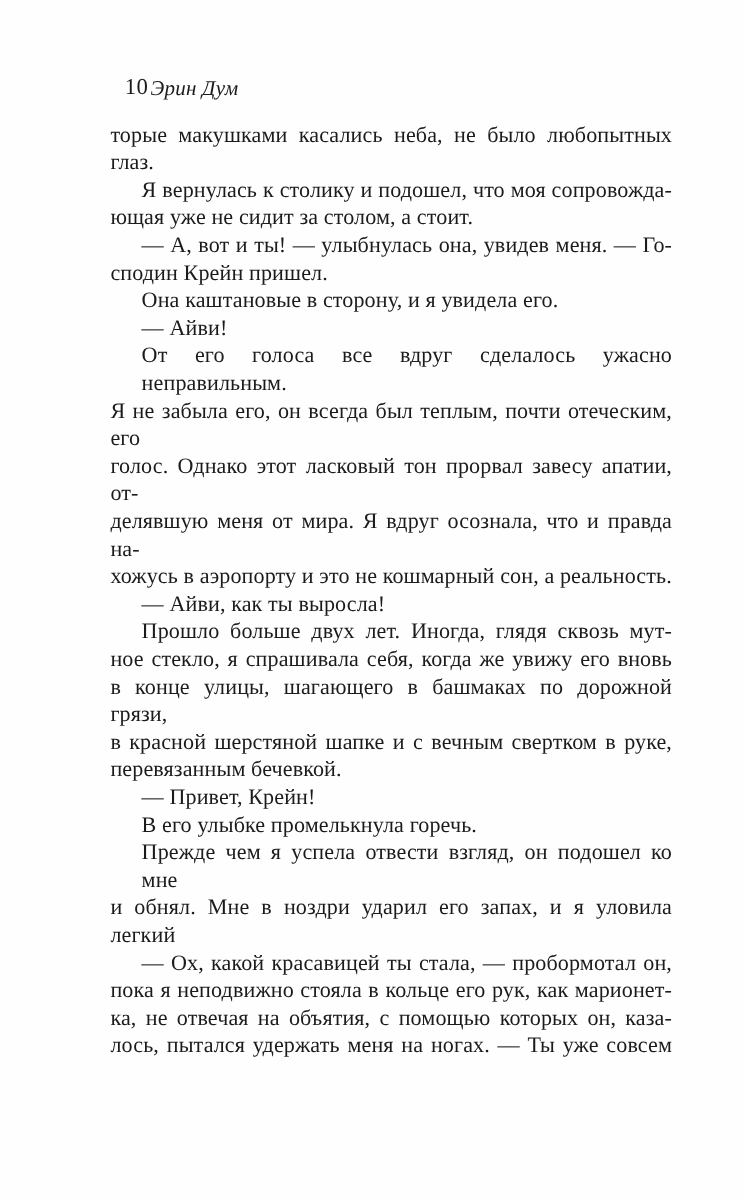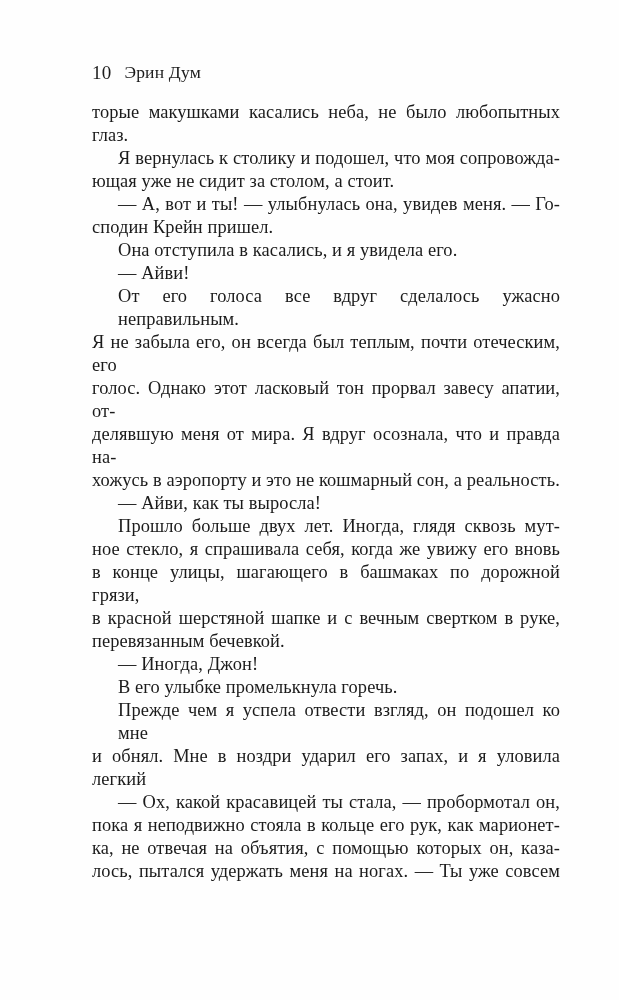--- a/index.html
+++ b/index.html
@@ -15,30 +15,31 @@
     color: #1b1b1b;
     overflow: hidden;
   }
   .page {
     position: absolute;
     inset: 0;
   }
   .running-header {
     position: absolute;
     top: 62px;
-    left: 92px;
+    left: 104px;
     display: flex;
-    align-items: flex-start;
-    gap: 13px;
+    align-items: center;
+    gap: 2px;
   }
   .page-num {
     font-size: 19px;
     letter-spacing: 0.2px;
   }
   .running-title {
+    font-style: italic;
     font-size: 17.5px;
     letter-spacing: 0.2px;
   }
   .page-body {
     position: absolute;
     top: 101px;
     left: 92px;
     width: 468px;
     font-size: 18.4px;
     line-height: 23px;
@@ -75,21 +76,21 @@
       </div>
       <div class="paragraph">
         <div class="line indent">Я вернулась к столику и подошел, что моя сопровожда-</div>
         <div class="line last">ющая уже не сидит за столом, а стоит.</div>
       </div>
       <div class="paragraph">
         <div class="line indent">— А, вот и ты! — улыбнулась она, увидев меня. — Го-</div>
         <div class="line last">сподин Крейн пришел.</div>
       </div>
       <div class="paragraph">
-        <div class="line last indent">Она отступила в касались, и я увидела его.</div>
+        <div class="line last indent">Она каштановые в сторону, и я увидела его.</div>
       </div>
       <div class="paragraph">
         <div class="line last indent">— Айви!</div>
       </div>
       <div class="paragraph">
         <div class="line indent">От его голоса все вдруг сделалось ужасно неправильным.</div>
         <div class="line">Я не забыла его, он всегда был теплым, почти отеческим, его</div>
         <div class="line">голос. Однако этот ласковый тон прорвал завесу апатии, от-</div>
         <div class="line">делявшую меня от мира. Я вдруг осознала, что и правда на-</div>
         <div class="line last">хожусь в аэропорту и это не кошмарный сон, а реальность.</div>
@@ -98,21 +99,21 @@
         <div class="line last indent">— Айви, как ты выросла!</div>
       </div>
       <div class="paragraph">
         <div class="line indent">Прошло больше двух лет. Иногда, глядя сквозь мут-</div>
         <div class="line">ное стекло, я спрашивала себя, когда же увижу его вновь</div>
         <div class="line">в конце улицы, шагающего в башмаках по дорожной грязи,</div>
         <div class="line">в красной шерстяной шапке и с вечным свертком в руке,</div>
         <div class="line last">перевязанным бечевкой.</div>
       </div>
       <div class="paragraph">
-        <div class="line last indent">— Иногда, Джон!</div>
+        <div class="line last indent">— Привет, Крейн!</div>
       </div>
       <div class="paragraph">
         <div class="line last indent">В его улыбке промелькнула горечь.</div>
       </div>
       <div class="paragraph">
         <div class="line indent">Прежде чем я успела отвести взгляд, он подошел ко мне</div>
         <div class="line">и обнял. Мне в ноздри ударил его запах, и я уловила легкий</div>
       </div>
       <div class="paragraph">
         <div class="line indent">— Ох, какой красавицей ты стала, — пробормотал он,</div>

